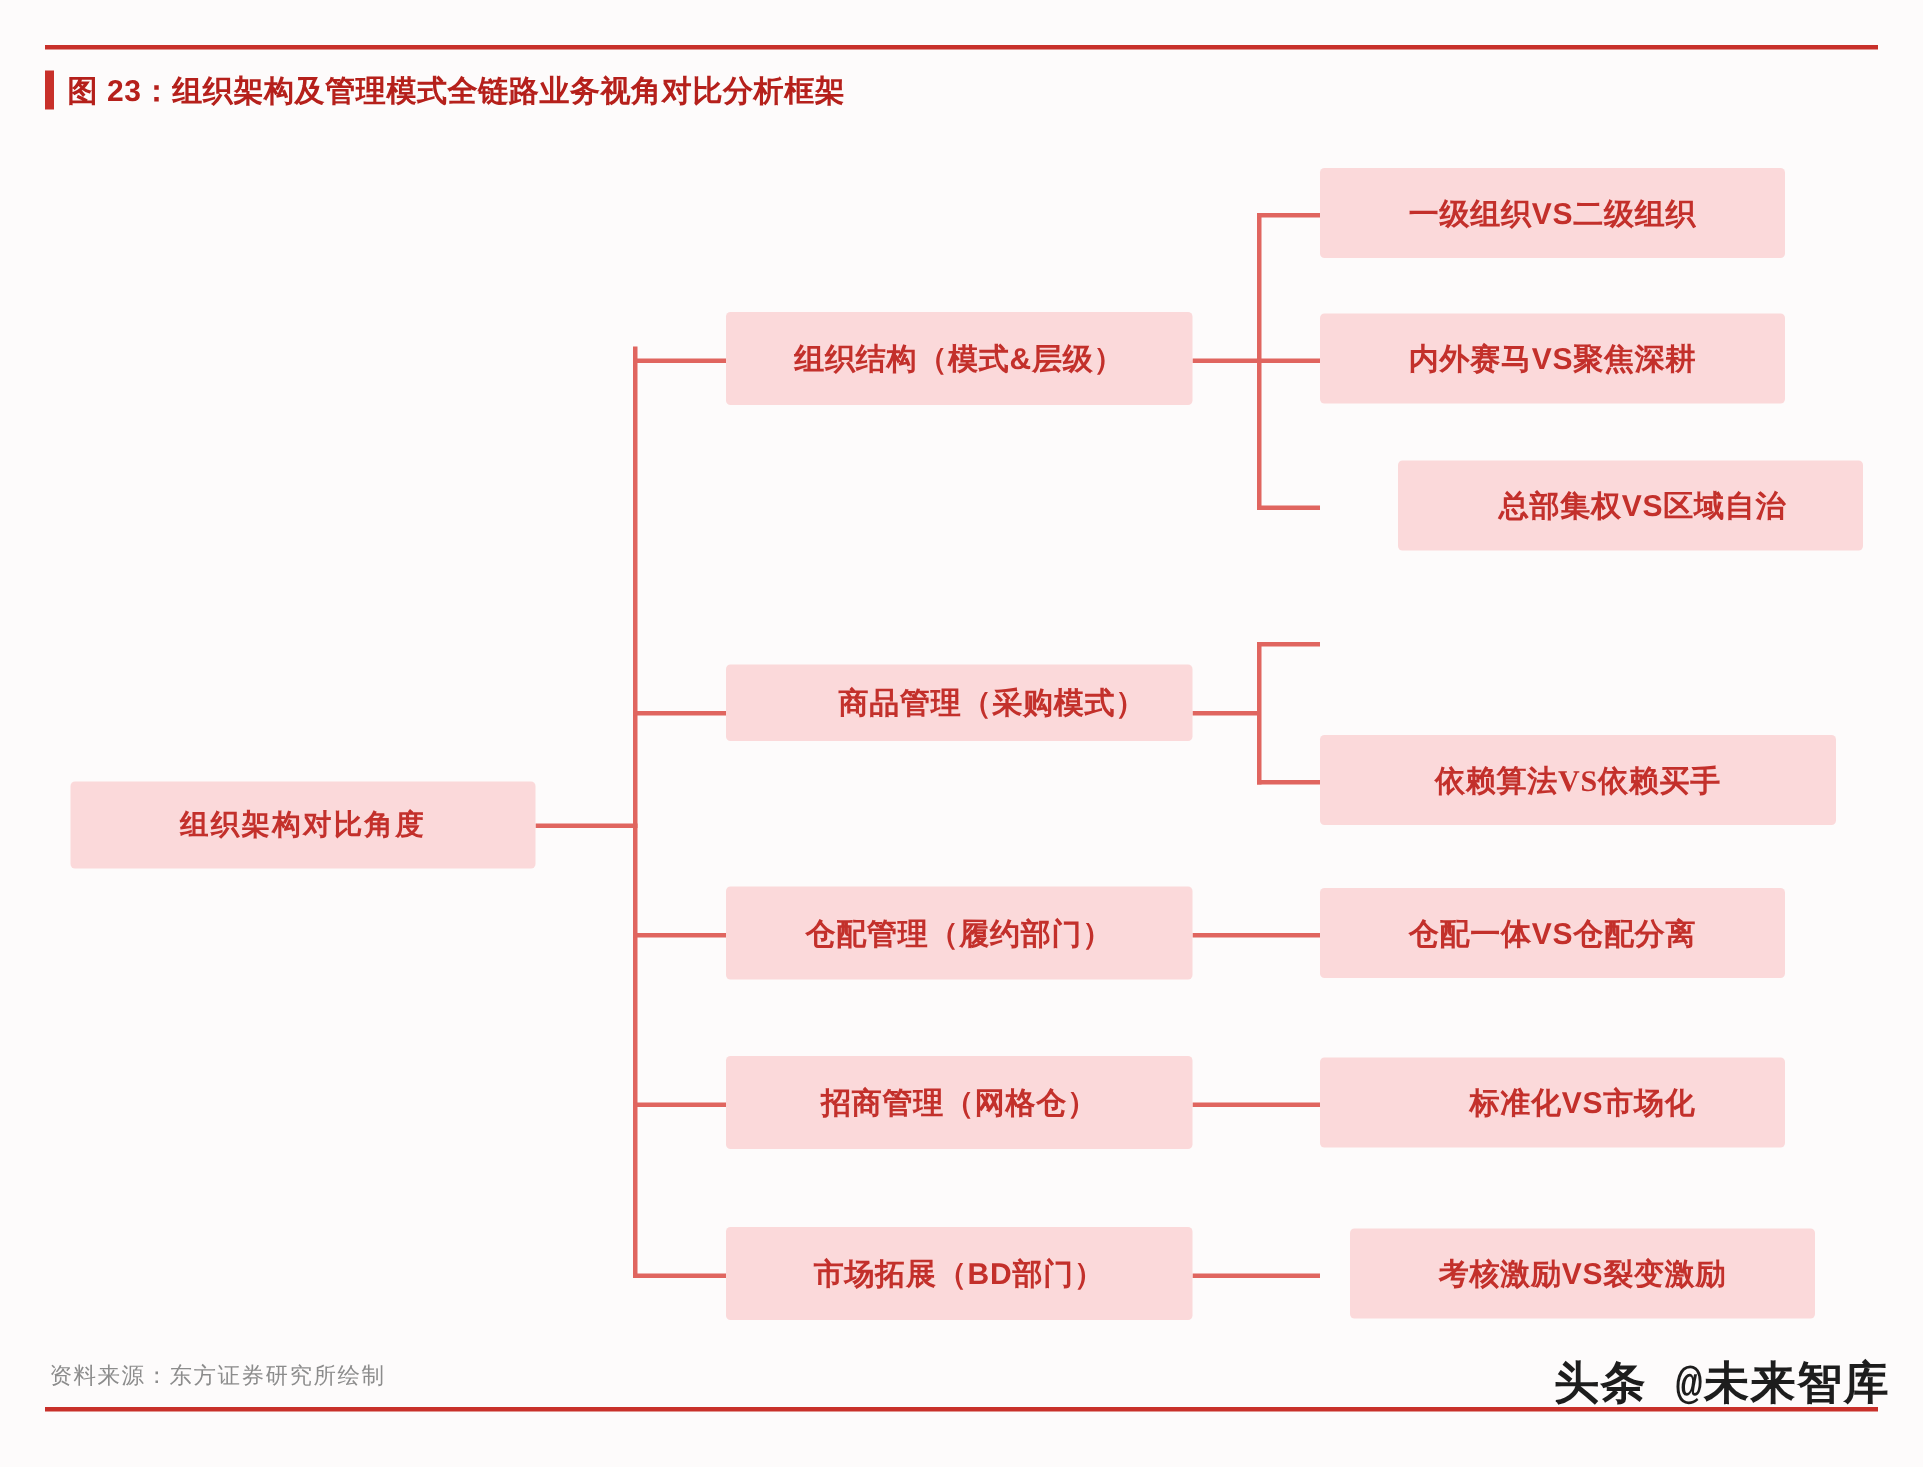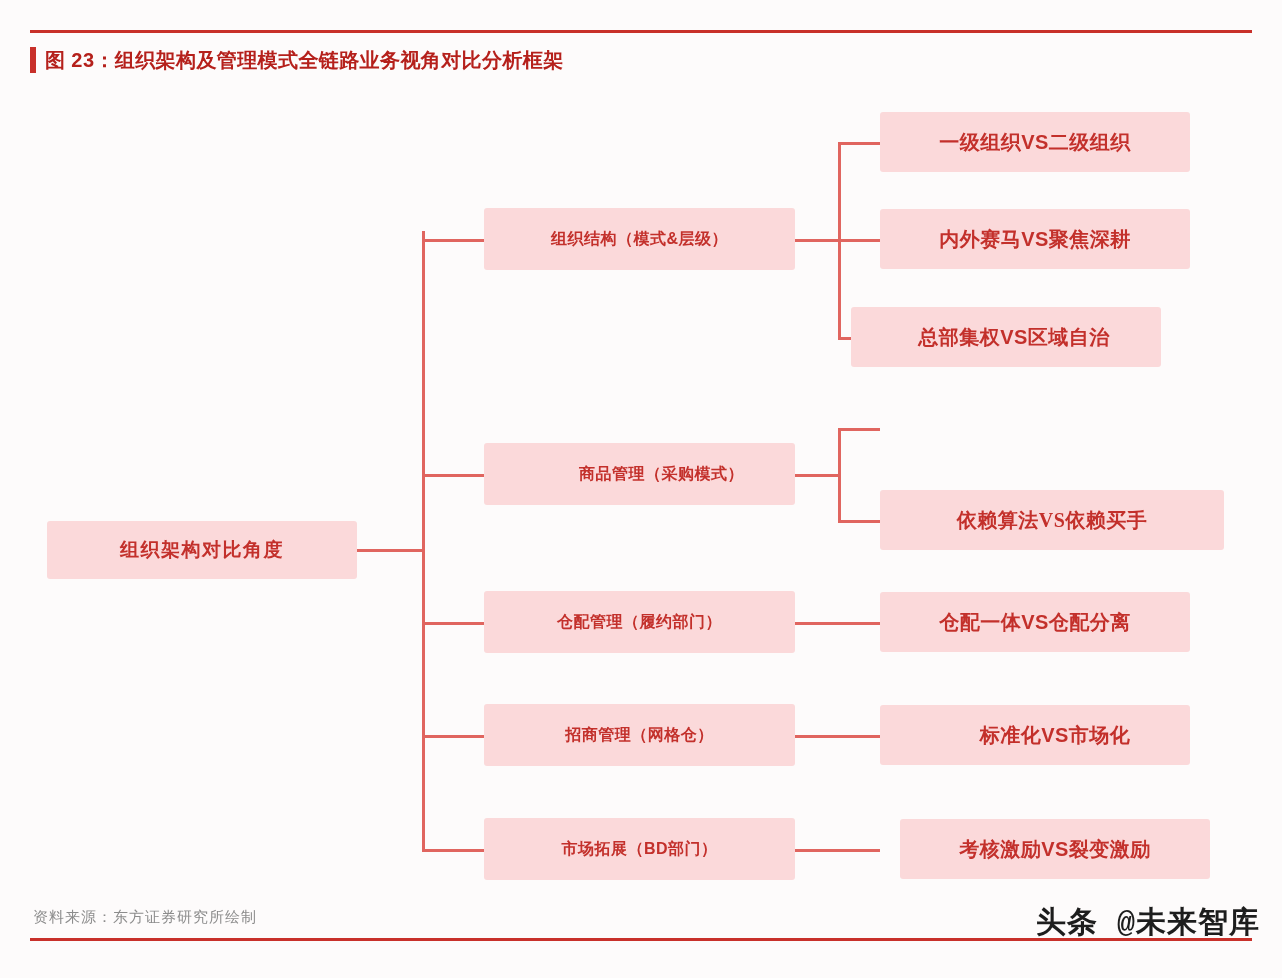--- a/index.html
+++ b/index.html
@@ -78,21 +78,21 @@
     border-radius: 3px;
     display: flex;
     align-items: center;
     justify-content: center;
     color: #c3302b;
     font-weight: bold;
     white-space: nowrap;
     text-align: center;
   }
   .node-root { font-size: 19px; letter-spacing: 1.5px; }
-  .node-mid  { font-size: 16px; letter-spacing: 0.5px; }
+  .node-mid  { font-size: 20px; letter-spacing: 0.5px; }
   .node-leaf { font-size: 20px; letter-spacing: 0.5px; text-align: right; }
 
   
   .conn {
     position: absolute;
     background: #e0655f;
   }
   .conn-h { height: 3px; }
   .conn-v { width: 3px; }
 </style>
@@ -133,40 +133,40 @@
 
   <div class="conn conn-h" style="left:795px; top:849px; width:85px;"></div>
 
   <div class="node node-root" style="left:47px; top:521px; width:310px; height:58px;">
     <span>组织架构对比角度</span>
   </div>
 
   <div class="node node-mid" style="left:484px; top:208px; width:311px; height:62px;">
     <span>组织结构（模式&amp;层级）</span>
   </div>
-  <div class="node node-mid" style="left:484px; top:443px; width:311px; height:62px;padding-left:44px;">
+  <div class="node node-mid" style="left:484px; top:443px; width:311px; height:51px;padding-left:44px;">
     <span>商品管理（采购模式）</span>
   </div>
   <div class="node node-mid" style="left:484px; top:591px; width:311px; height:62px;">
     <span>仓配管理（履约部门）</span>
   </div>
   <div class="node node-mid" style="left:484px; top:704px; width:311px; height:62px;">
     <span>招商管理（网格仓）</span>
   </div>
   <div class="node node-mid" style="left:484px; top:818px; width:311px; height:62px;">
     <span>市场拓展（BD部门）</span>
   </div>
 
   <div class="node node-leaf" style="left:880px; top:112px; width:310px; height:60px;">
     <span>一级组织VS二级组织</span>
   </div>
   <div class="node node-leaf" style="left:880px; top:209px; width:310px; height:60px;">
     <span>内外赛马VS聚焦深耕</span>
   </div>
-  <div class="node node-leaf" style="left:851px; top:307px; width:310px; height:60px;padding-left:16px;">
+  <div class="node node-leaf" style="left:932px; top:307px; width:310px; height:60px;padding-left:16px;">
     <span>总部集权VS区域自治</span>
   </div>
 
   <div class="node node-leaf" style="left:880px; top:490px; width:344px; height:60px;font-family:Liberation Serif, serif;">
     <span>依赖算法VS依赖买手</span>
   </div>
 
   <div class="node node-leaf" style="left:880px; top:592px; width:310px; height:60px;">
     <span>仓配一体VS仓配分离</span>
   </div>

